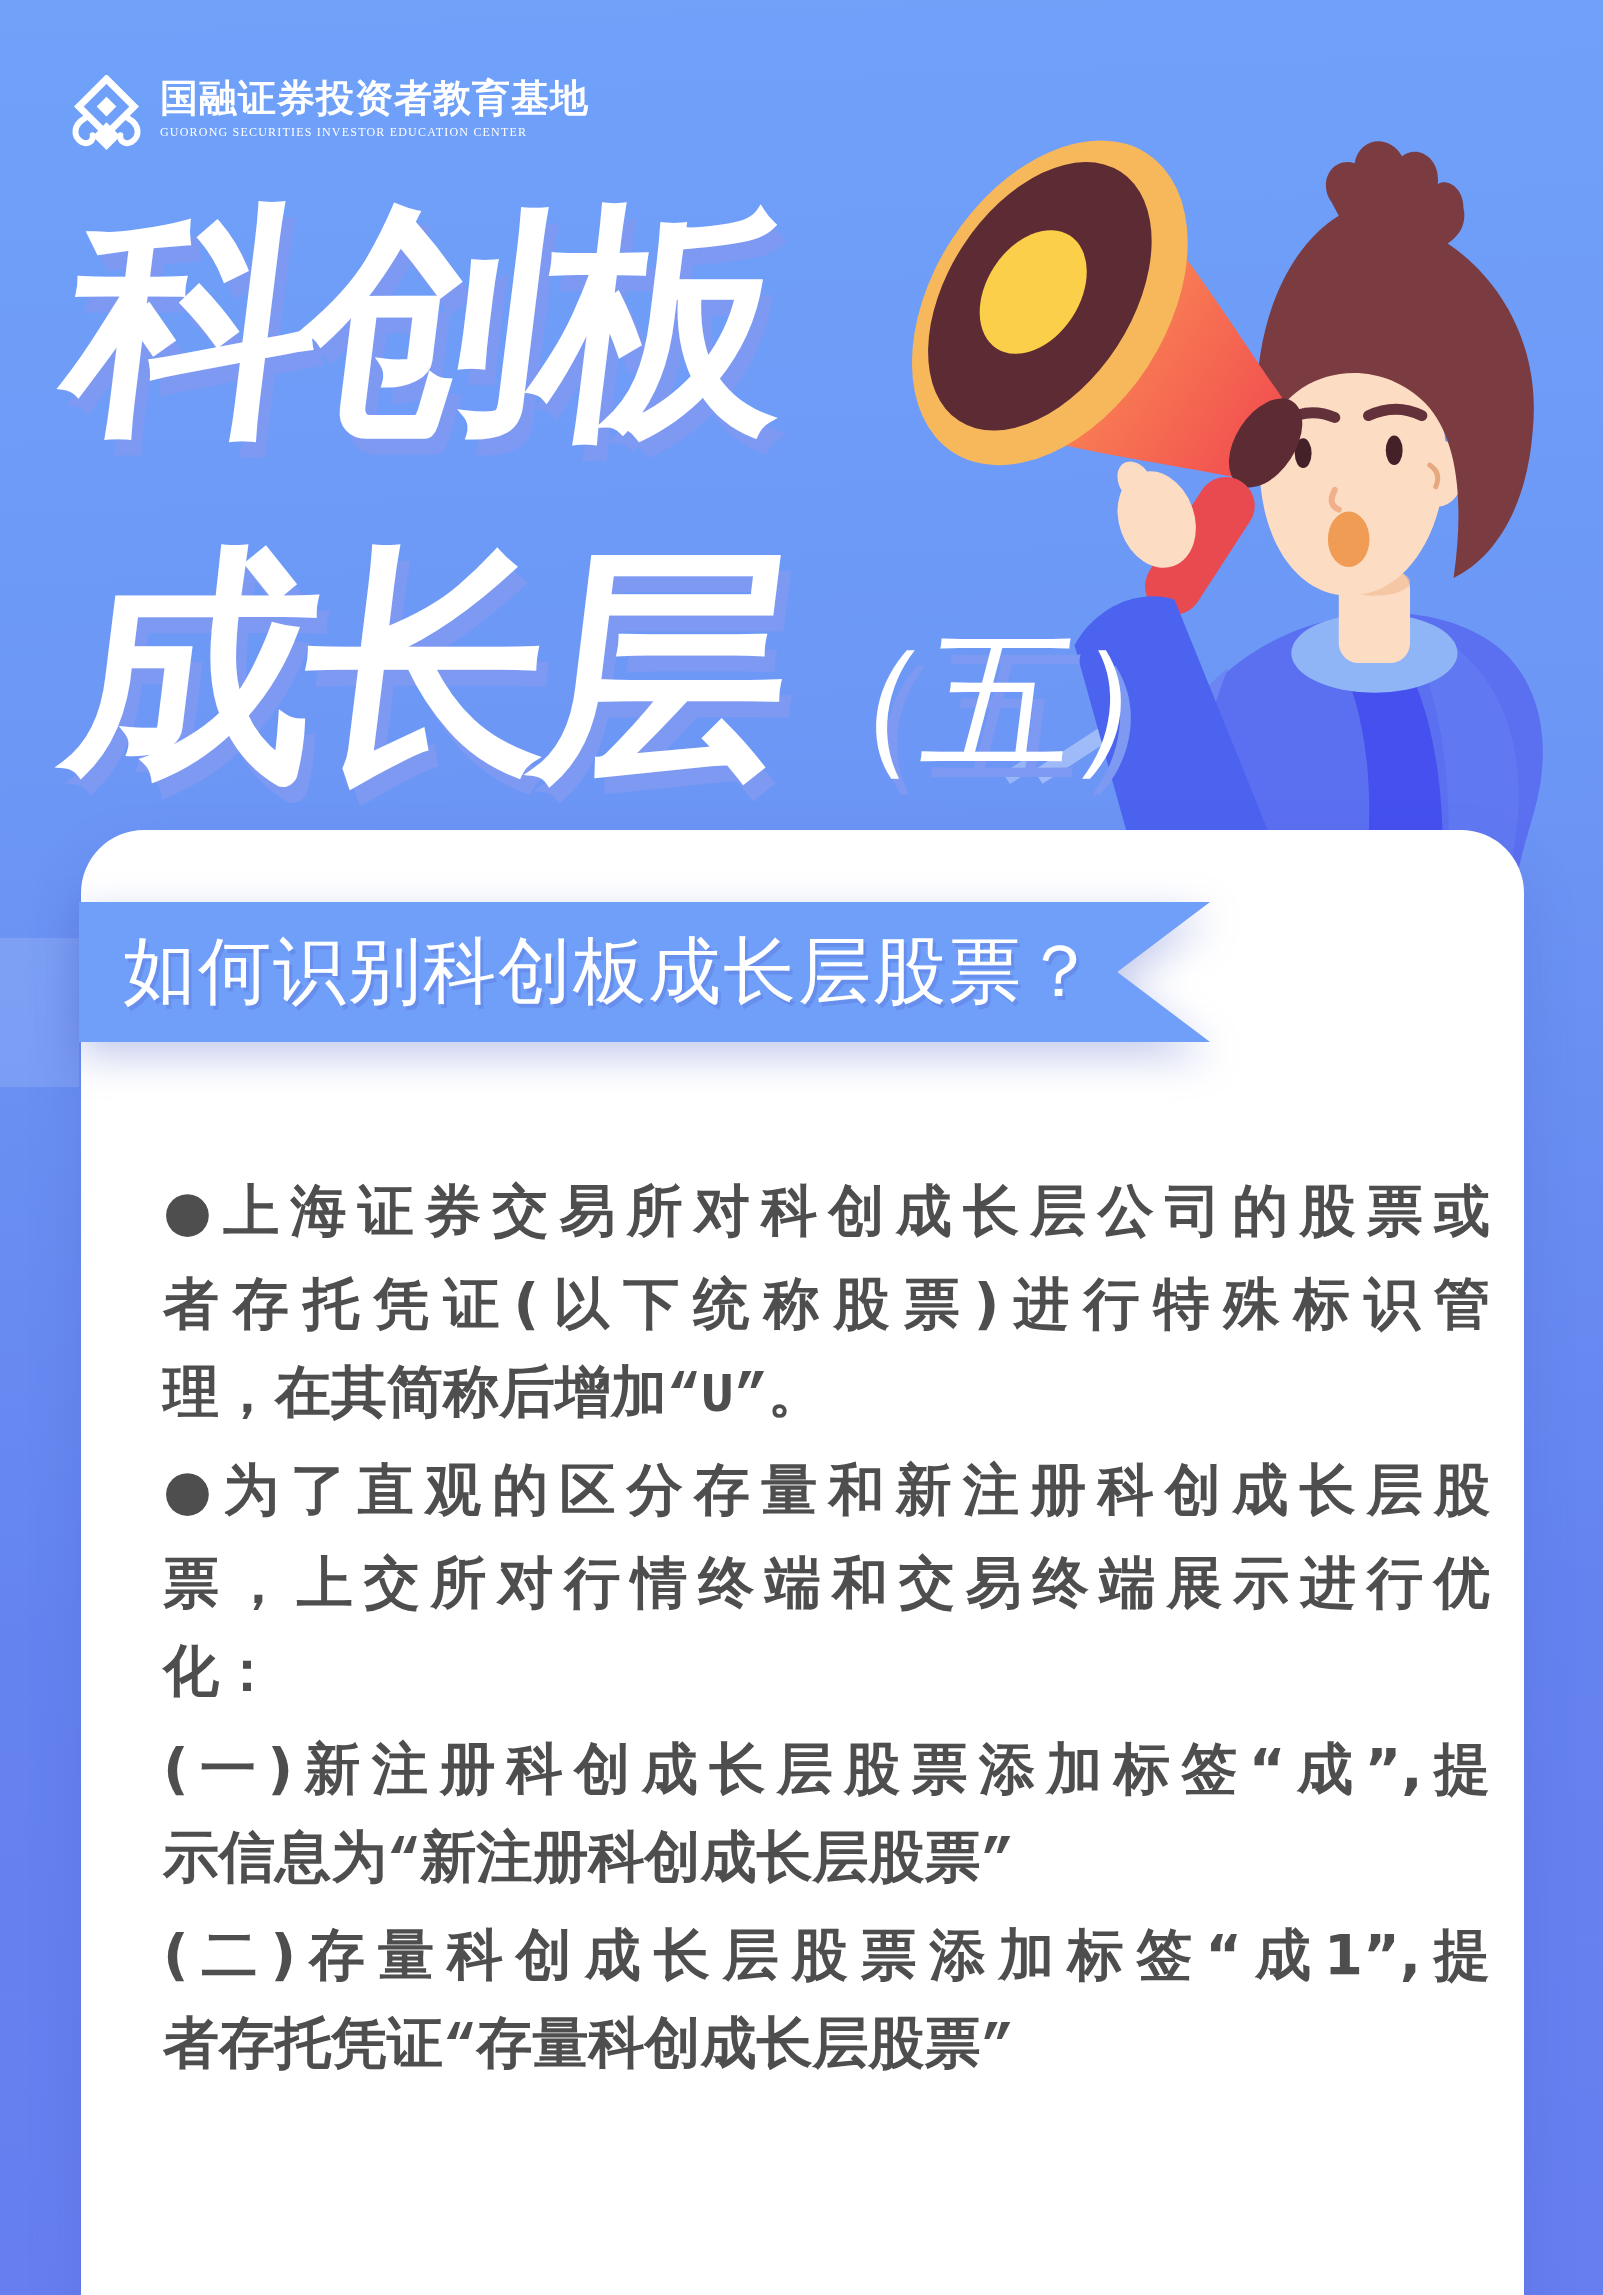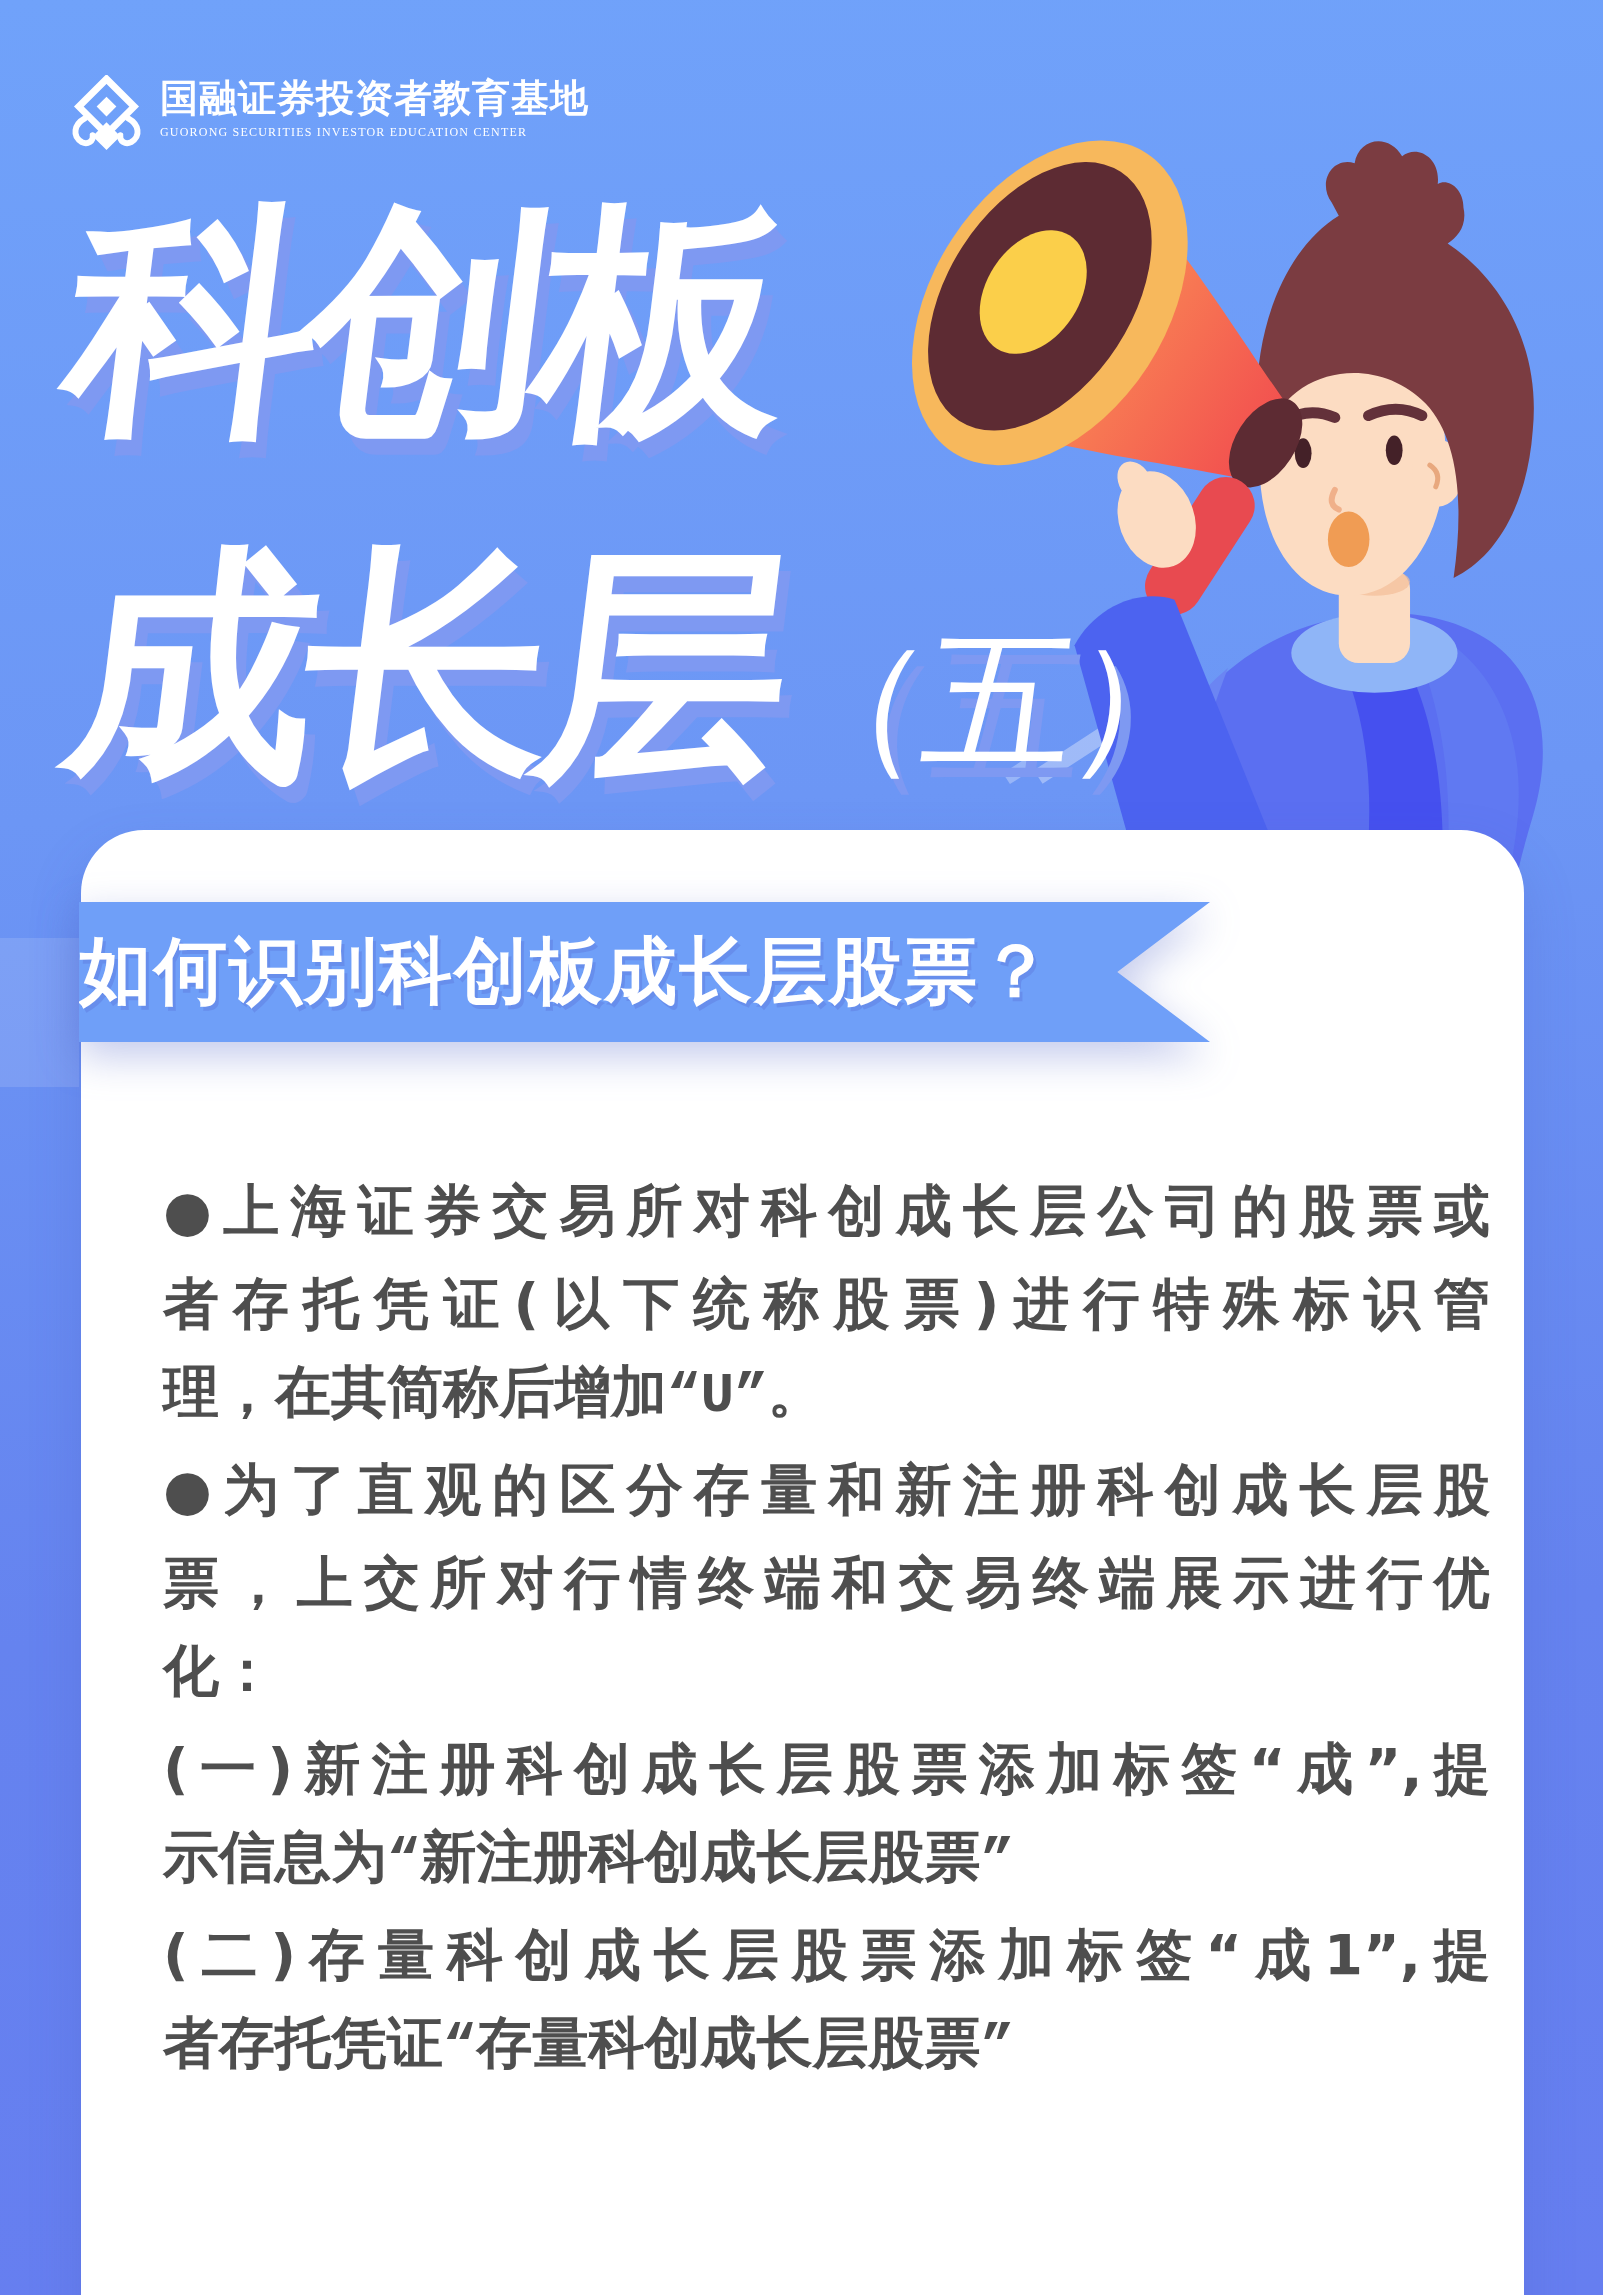--- a/index.html
+++ b/index.html
@@ -61,21 +61,21 @@
   .ribbon-wrap {
     position: absolute; left: 79px; top: 902px; z-index: 4;
     filter: drop-shadow(0 14px 20px rgba(80, 100, 200, 0.35));
   }
   .ribbon {
     width: 1131px; height: 140px; background: #6F9FF8;
     clip-path: polygon(0 0, 100% 0, 91.8% 50%, 100% 100%, 0 100%);
     display: flex; align-items: center;
   }
   .ribbon-text {
-    font-size: 73px; font-weight: 700; color: #ffffff;
+    padding-left: 44px; font-size: 73px; font-weight: 400; color: #ffffff;
     letter-spacing: 2px; white-space: nowrap;
     text-shadow: 3px 4px 0 rgba(88, 112, 214, 0.35);
   }
 </style>
 </head>
 <body>
 
 <div class="poster">
 
   <div class="stripe-left"></div>

